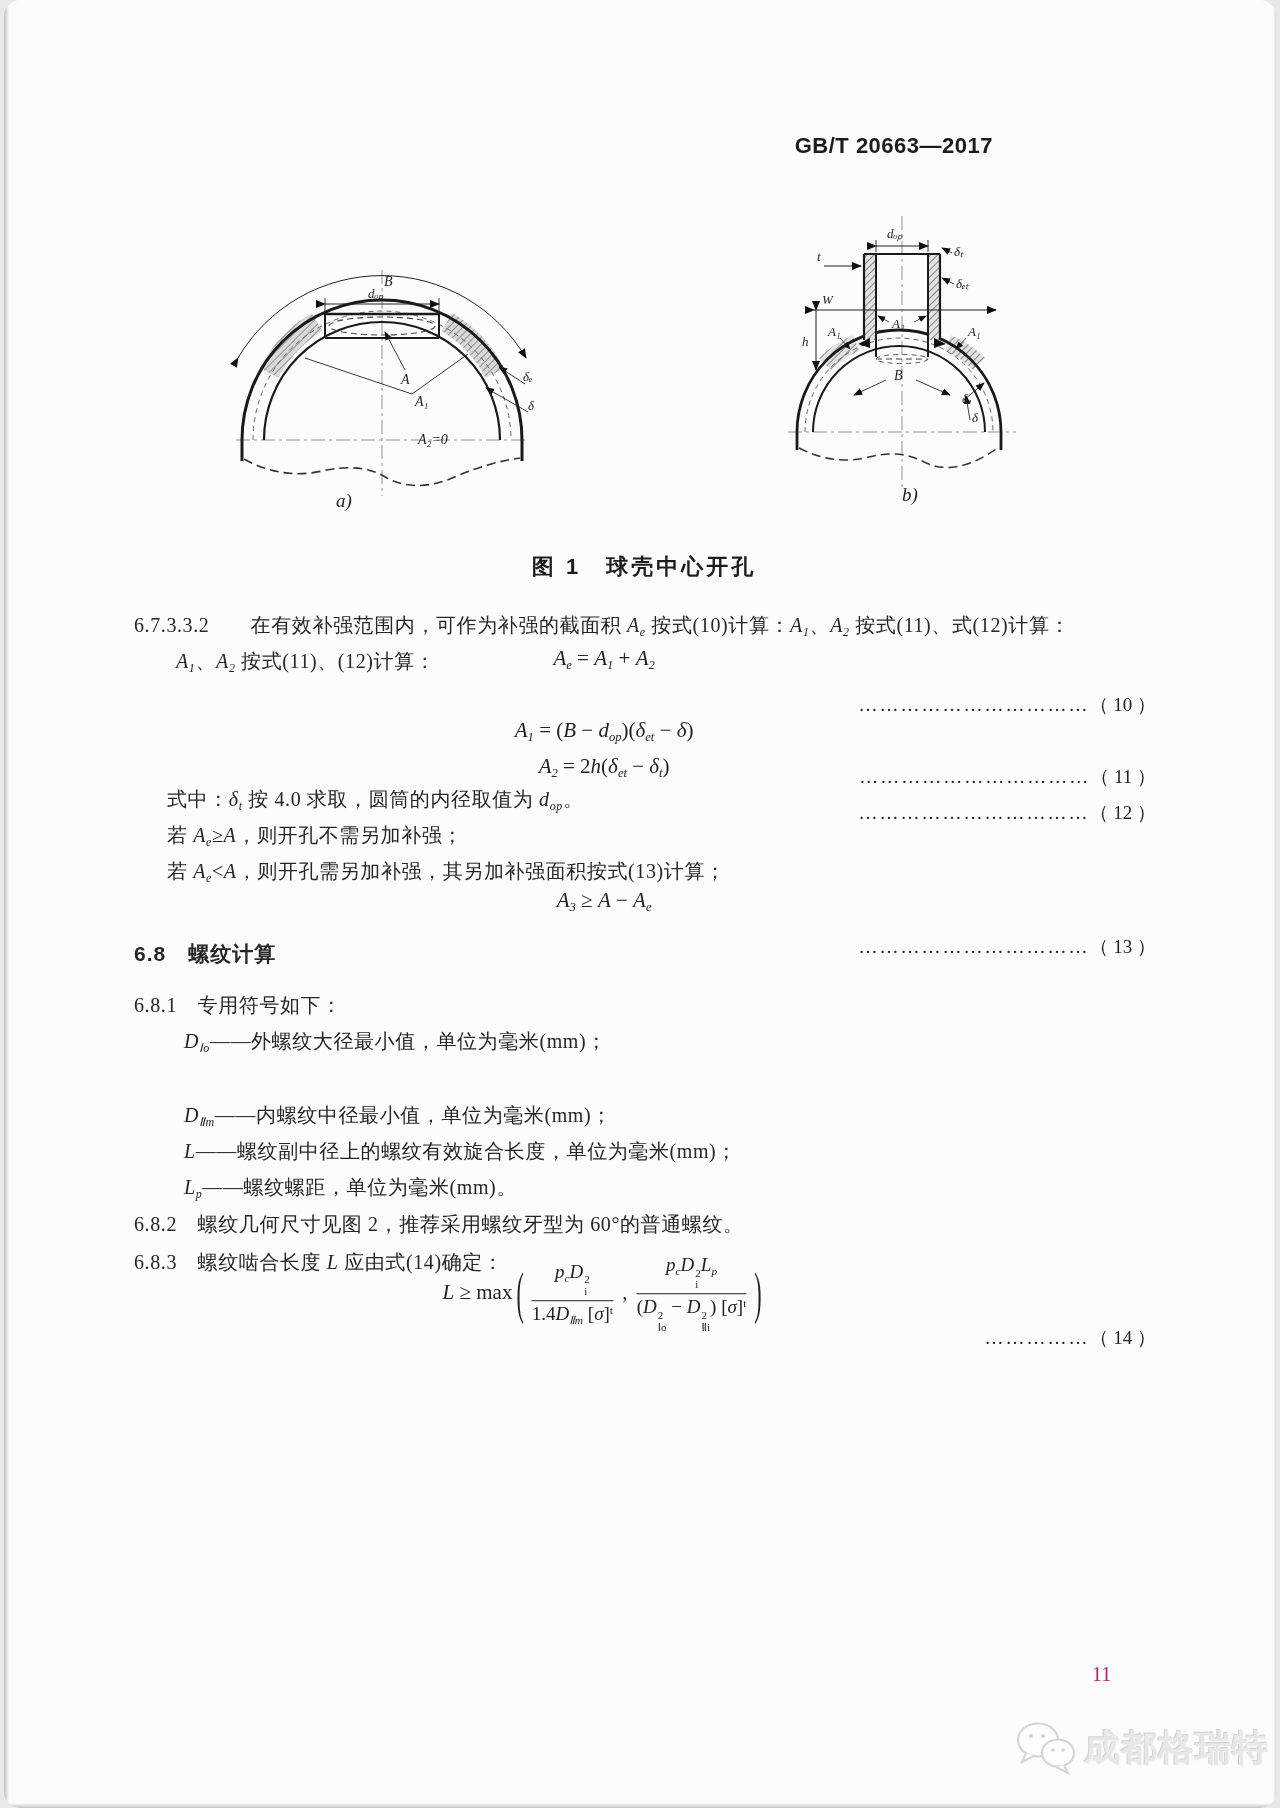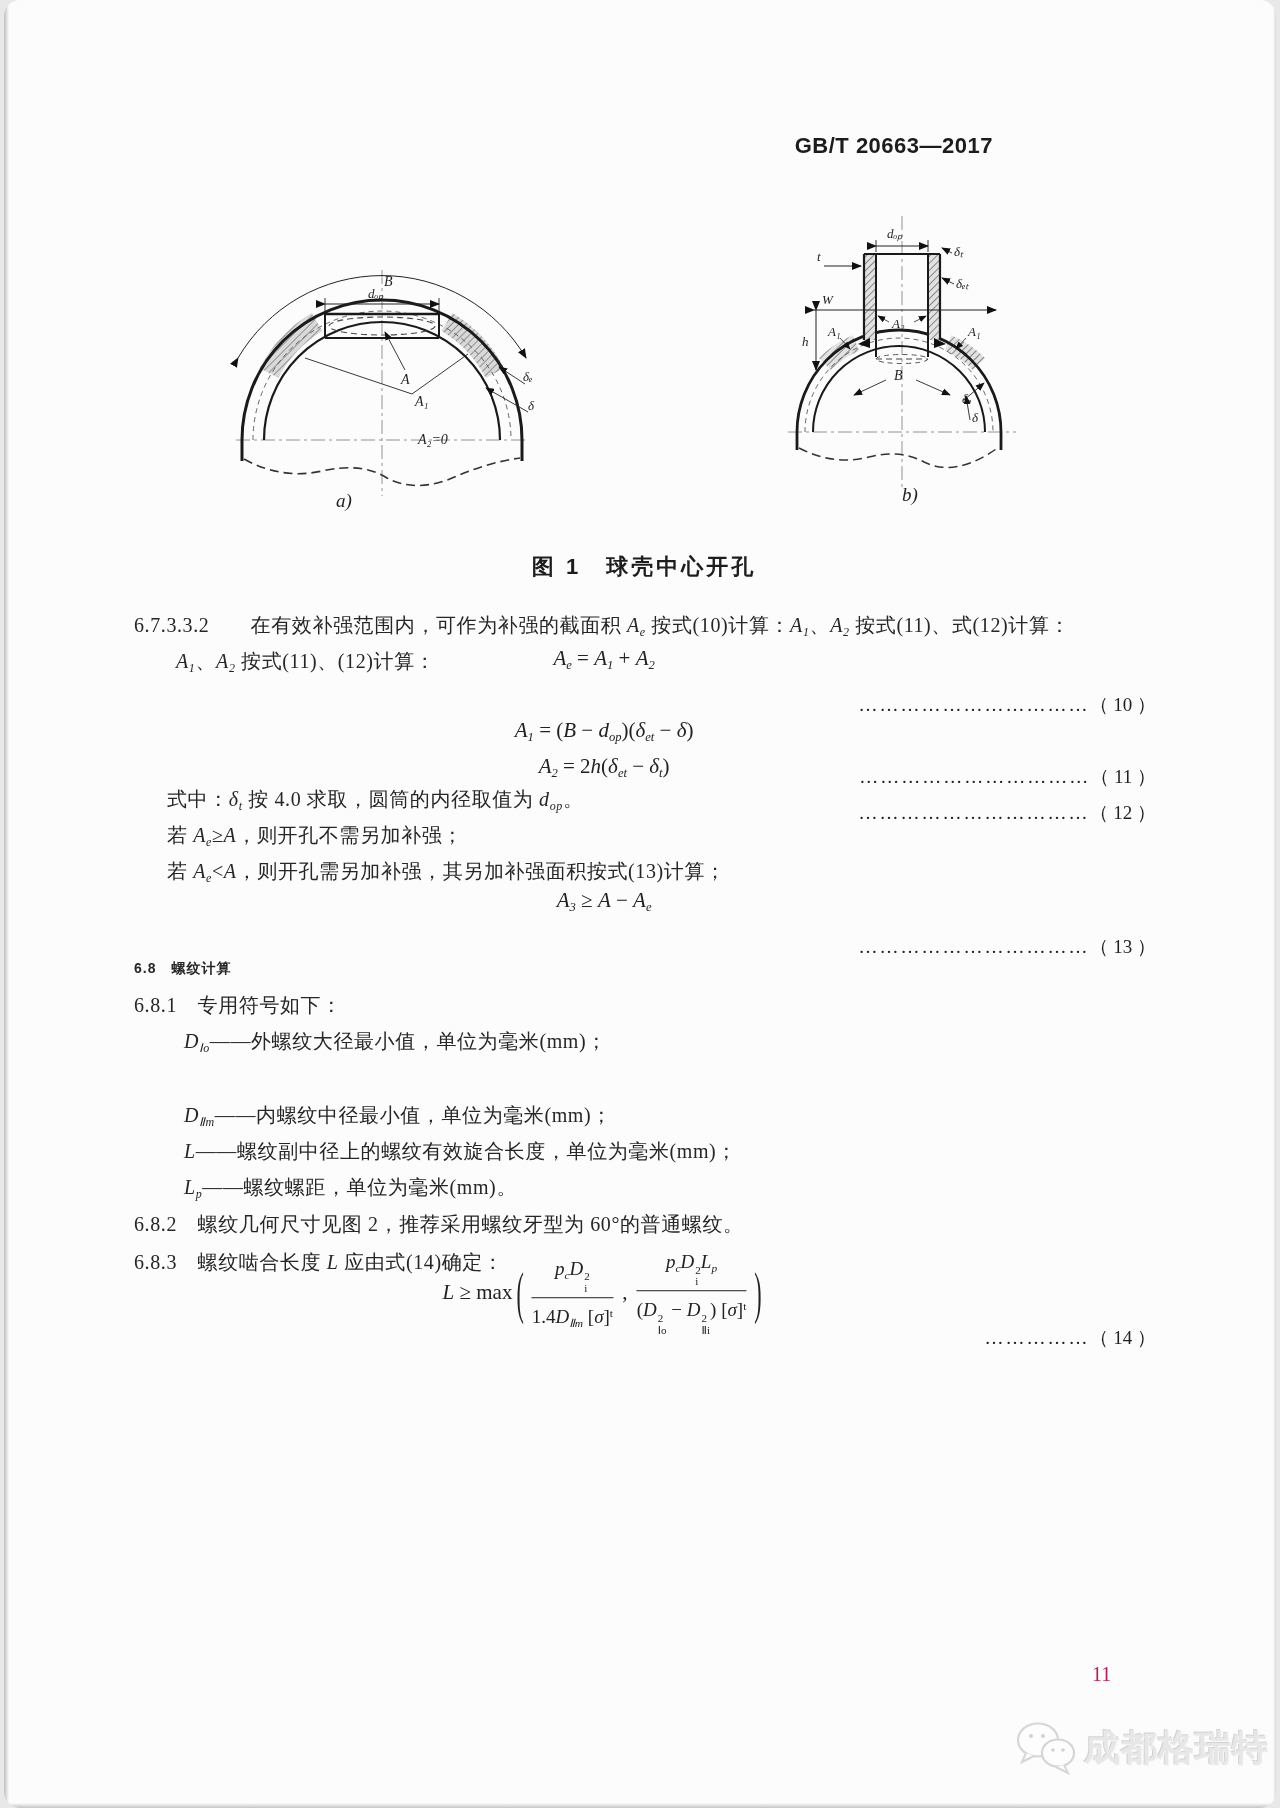--- a/index.html
+++ b/index.html
@@ -4,36 +4,36 @@
 <style>
   html,body{margin:0;padding:0;background:#e8e8e8;}
   .page{position:relative;width:1272px;height:1808px;background:#fcfcfc;margin:0 auto;overflow:hidden;
         font-family:"Liberation Serif",serif;color:#2b2b2b;border-radius:16px;}
   .edge-l{position:absolute;left:0;top:0;width:5px;height:100%;background:linear-gradient(to right,#bdbdbd,rgba(255,255,255,0));}
   .edge-b{position:absolute;left:0;bottom:0;width:100%;height:5px;background:linear-gradient(to top,#c4c4c4,rgba(255,255,255,0));}
   .edge-r{position:absolute;right:0;top:0;width:3px;height:100%;background:linear-gradient(to left,#d9d9d9,rgba(255,255,255,0));}
   .hdr{position:absolute;top:133px;right:283px;font-family:"Liberation Sans",sans-serif;
        font-weight:bold;font-size:22px;letter-spacing:.5px;color:#1c1c1c;}
   .para{position:absolute;font-size:20px;white-space:nowrap;letter-spacing:.6px;color:#262626;}
-  .h2{font-family:"Liberation Sans",sans-serif;font-weight:bold;font-size:14px;letter-spacing:1px;margin-top:20px;}
+  .h2{font-family:"Liberation Sans",sans-serif;font-weight:bold;font-size:21px;letter-spacing:1px;}
   .it{font-style:italic;font-family:"Liberation Serif",serif;}
   .para sub,.eqf sub{font-size:60%;vertical-align:-0.35em;}
   .para sup,.eqf sup{font-size:60%;vertical-align:0.55em;}
   .ss{display:inline-flex;flex-direction:column;align-items:flex-start;font-size:58%;line-height:1.08;
       vertical-align:-0.5em;margin-left:1px;font-style:normal;}
   .eqrow{position:absolute;left:130px;width:1022px;height:32px;}
   .eqf{position:absolute;left:46%;transform:translateX(-50%);font-size:21px;white-space:nowrap;color:#222;}
   .eqn{position:absolute;right:0;top:2px;white-space:nowrap;font-size:19px;color:#1f1f1f;margin-top:44px;}
   .eqn .dots{letter-spacing:2px;}
   .eqrow14{position:absolute;left:130px;top:1258px;width:1022px;height:72px;}
   .eqrow14 .eqf{top:50%;transform:translate(-50%,-50%);}
   .eqrow14 .eqn{top:50%;transform:translateY(-50%);}
   .frac{display:inline-flex;flex-direction:column;text-align:center;vertical-align:middle;margin:0 4px;font-size:19px;}
   .fnum{border-bottom:1.6px solid #222;padding:0 6px 2px;}
-  .fden{padding-top:8px;}
+  .fden{padding-top:2px;}
   .bigp{display:inline-block;transform:scaleY(2.55);margin:0 4px;font-weight:400;font-size:22px;vertical-align:middle;}
   .fig-caption{position:absolute;top:552px;left:0;width:1280px;text-align:center;
        font-family:"Liberation Sans",sans-serif;font-weight:bold;font-size:22px;letter-spacing:3px;color:#1d1d1d;}
   .sublab{position:absolute;font-size:19px;font-style:italic;color:#222;}
   .diag{position:absolute;}
   .pagenum{position:absolute;left:1088px;top:1663px;font-size:20px;color:#be185d;}
   .wm{position:absolute;left:1010px;top:1720px;display:flex;align-items:center;gap:6px;}
   .wm-text{font-family:"Liberation Sans",sans-serif;font-weight:bold;font-size:36px;letter-spacing:1px;
        color:#e7e7e7;text-shadow:1px 1px 0 #f7f7f7,-1px -1px 0 #d2d2d2;}
   svg text{font-family:"Liberation Serif",serif;font-style:italic;fill:#1e1e1e;}

